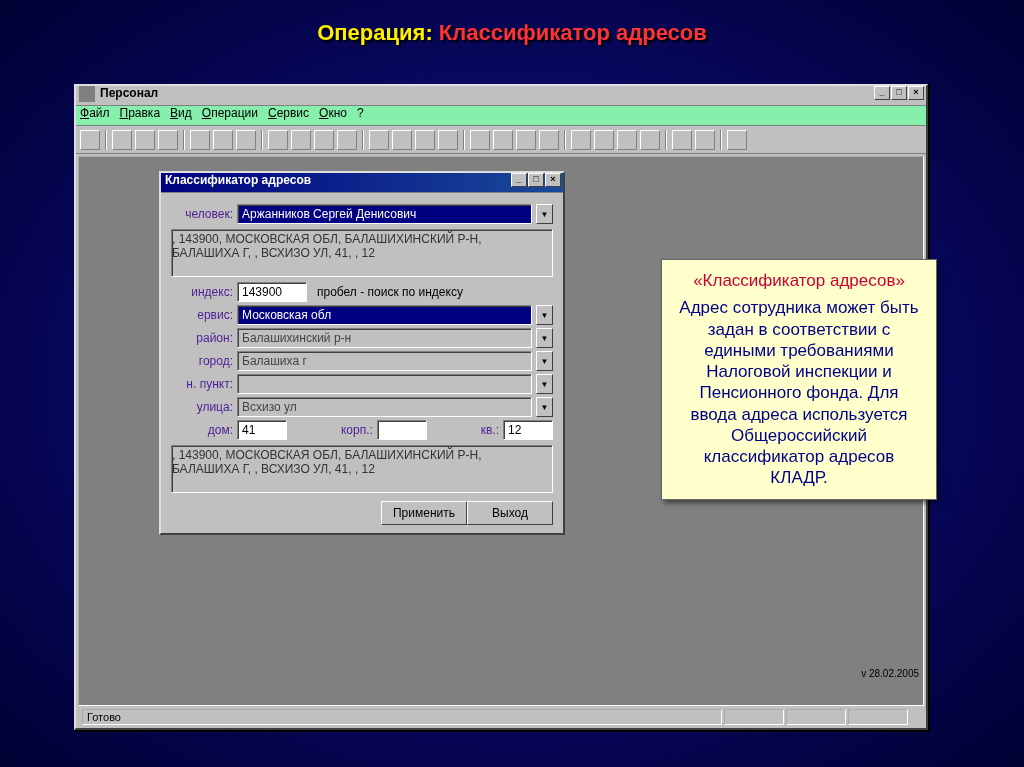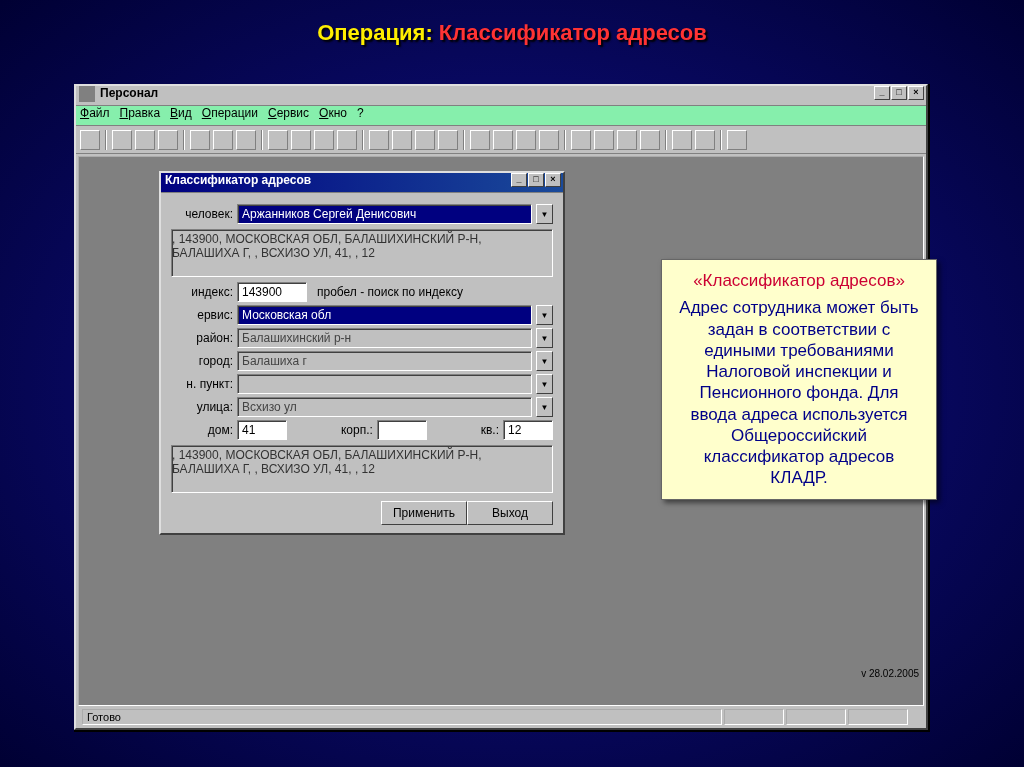--- a/index.html
+++ b/index.html
@@ -141,21 +141,21 @@
   .row {
     display: flex;
     align-items: center;
     margin: 3px 0;
     gap: 4px;
   }
   .row label {
     width: 62px;
     text-align: right;
     font-size: 12px;
-    color: #000000;
+    color: #4c1d95;
   }
   .field {
     height: 20px;
     background: #fff;
     border: 1px solid;
     border-color: #808080 #fff #fff #808080;
     box-shadow: inset 1px 1px 0 #404040;
     font-size: 12px;
     padding: 2px 4px;
     color: #000;

